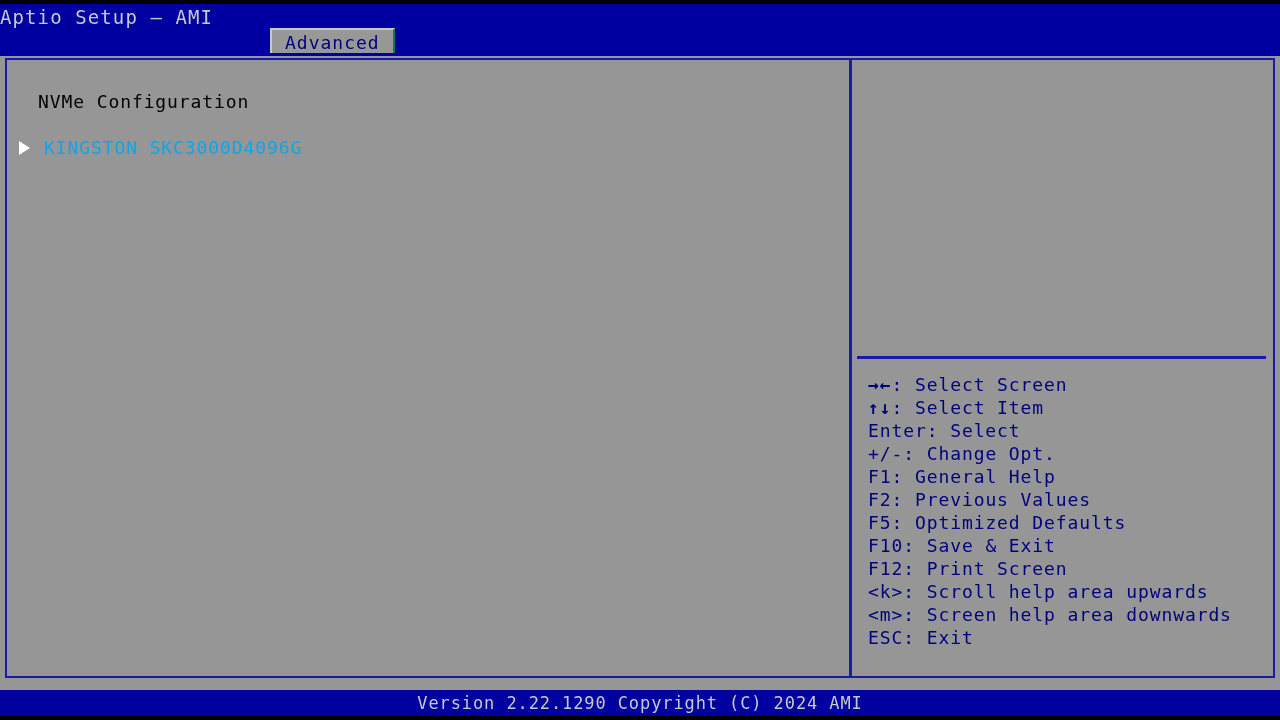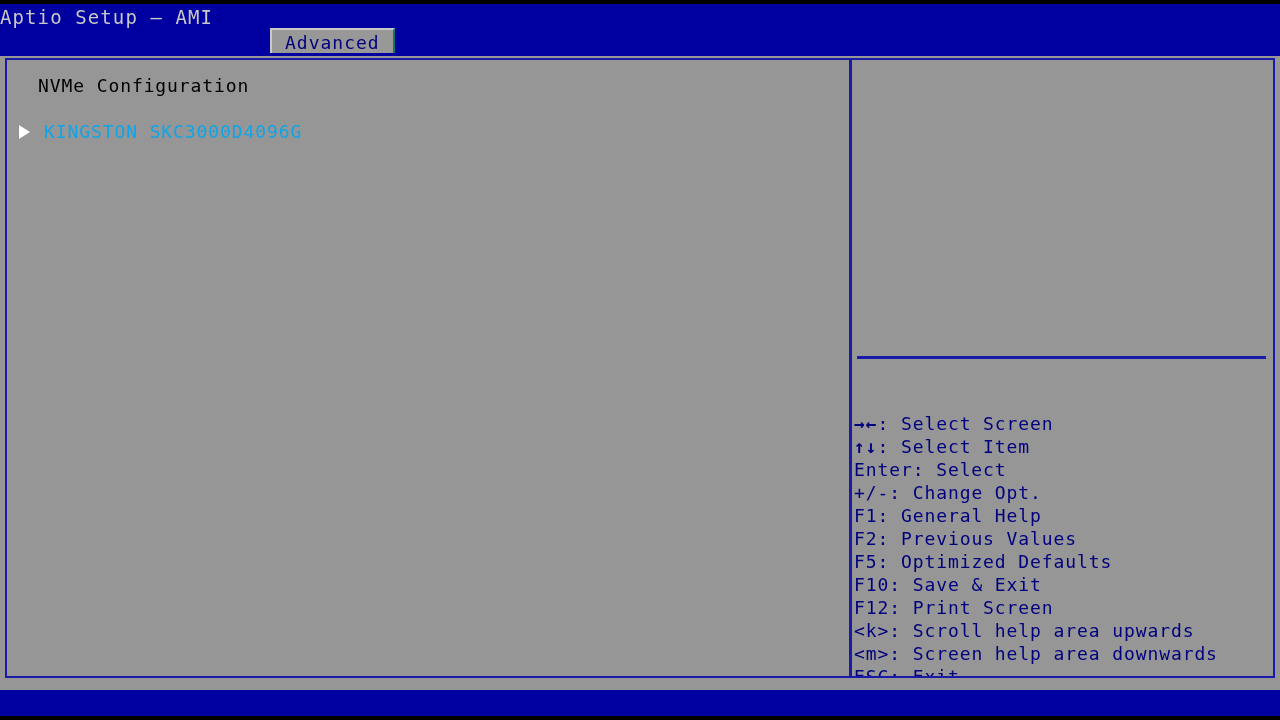--- a/index.html
+++ b/index.html
@@ -94,21 +94,21 @@
     top: 58px;
     width: 3px;
     height: 620px;
     background: #1a1aa8;
   }
 
   
   .left-pane {
     position: absolute;
     left: 7px;
-    top: 60px;
+    top: 76px;
     width: 943px;
     height: 616px;
     overflow: hidden;
   }
   .section-title {
     position: absolute;
     left: 31px;
     top: 15px;
     color: #000000;
     font-size: 18px;
@@ -165,24 +165,23 @@
   .hdivider {
     position: absolute;
     left: 5px;
     top: 296px;
     width: 409px;
     height: 3px;
     background: #1a1aa8;
   }
   .hotkeys {
     position: absolute;
-    left: 2px;
+    left: 16px;
     top: 313px;
     width: 412px;
-    margin-top: 39px;
   }
   .hotkey-line {
     color: #00007f;
     font-size: 18px;
     line-height: 23px;
     letter-spacing: 0.9px;
     white-space: pre;
     height: 23px;
   }
   .glyph {
@@ -249,14 +248,15 @@
         <div class="hotkey-line"><span>F5</span><span>: Optimized Defaults</span></div>
         <div class="hotkey-line"><span>F10</span><span>: Save &amp; Exit</span></div>
         <div class="hotkey-line"><span>F12</span><span>: Print Screen</span></div>
         <div class="hotkey-line"><span>&lt;k&gt;</span><span>: Scroll help area upwards</span></div>
         <div class="hotkey-line"><span>&lt;m&gt;</span><span>: Screen help area downwards</span></div>
         <div class="hotkey-line"><span>ESC</span><span>: Exit</span></div>
       </div>
   </div>
 
   <div class="footer-bar"></div>
+  <div class="footer-text">Version 2.22.1290 Copyright (C) 2024 AMI</div>
 
 </div>
 
 </body></html>

